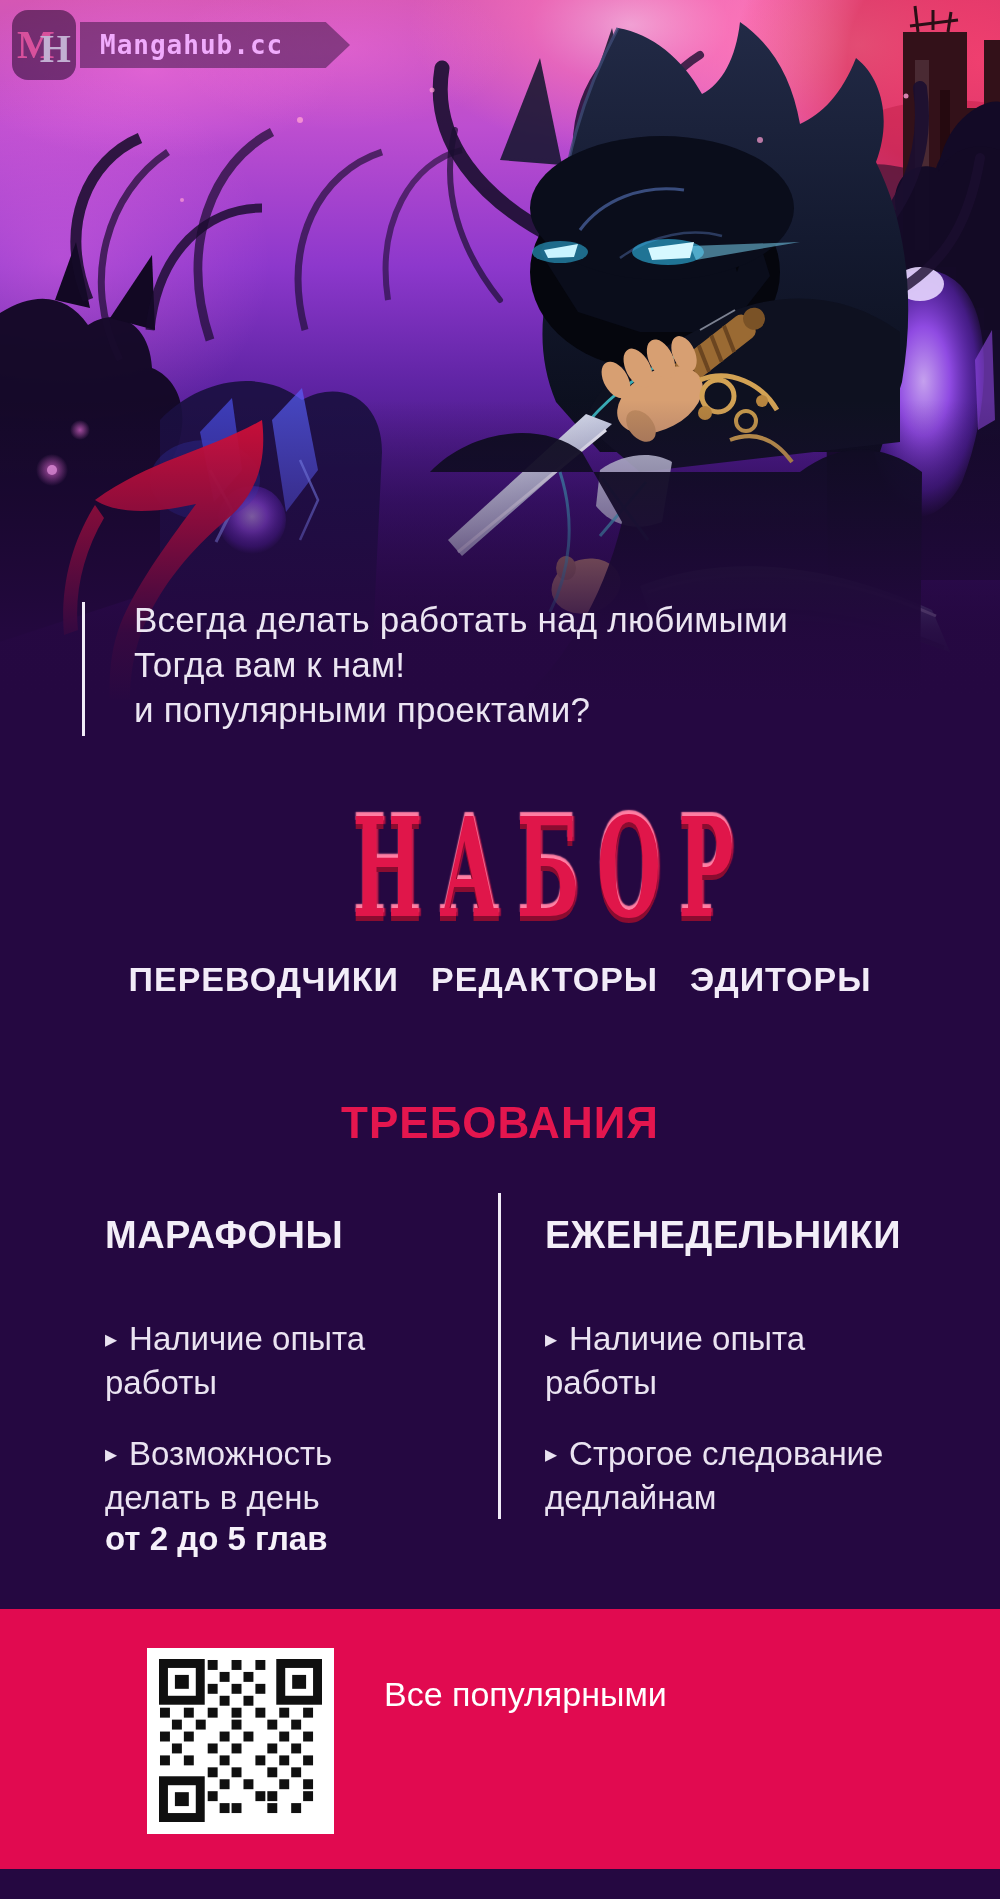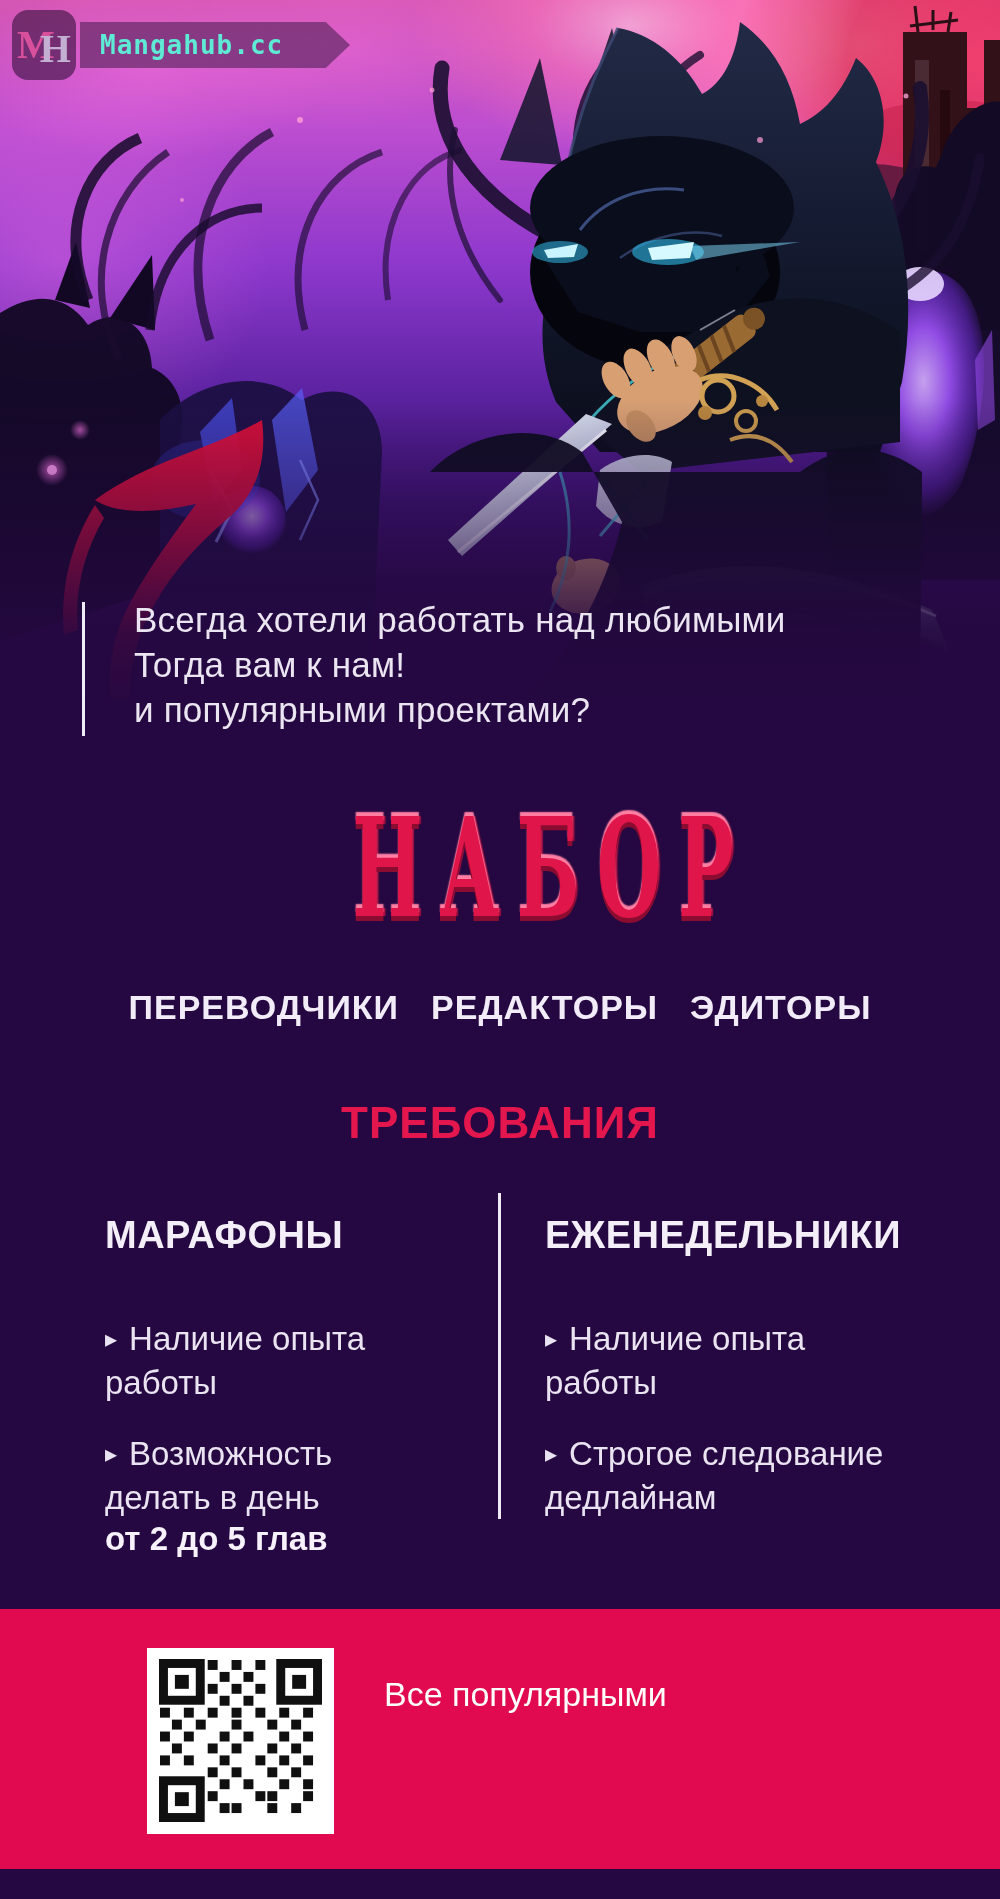--- a/index.html
+++ b/index.html
@@ -24,35 +24,35 @@
   .logo-icon .m{color:#d8509c;}
   .logo-icon .h{color:#c2afd2;margin-left:-15px;transform:translateY(4px);}
   .logo-banner{
     margin-left:4px;margin-top:12px;height:46px;width:270px;
     background:rgba(52,20,62,.5);
     clip-path:polygon(0 0,91% 0,100% 50%,91% 100%,0 100%);
     display:flex;align-items:center;
   }
   .logo-banner span{
     font-family:"DejaVu Sans Mono",monospace;font-weight:bold;font-size:26px;
-    color:#5eead4;padding-left:20px;letter-spacing:1px;
+    color:#f0abfc;padding-left:20px;letter-spacing:1px;
   }
   
   .intro-line{position:absolute;left:82px;top:602px;width:3px;height:134px;background:#f1ebf7;z-index:4;}
   .intro{position:absolute;left:134px;top:597px;z-index:4;color:#ebe5f2;font-size:35px;line-height:45px;letter-spacing:.2px;}
   
   .nabor-wrap{position:absolute;left:0;top:788px;width:1000px;height:160px;text-align:center;z-index:4;padding-left:43px;}
   .nabor{
     display:inline-block;font-family:"DejaVu Serif",serif;font-weight:bold;
     font-size:74px;letter-spacing:17px;padding-left:17px;color:#e0164a;
     transform:scaleY(1.85);transform-origin:top center;
     text-shadow:0 3px 0 #8a0c30,0 -2px 1px #ff7fa4,2px 0 1px #b01040;
   }
   
-  .roles{position:absolute;left:0;top:988px;width:1000px;display:flex;justify-content:center;gap:32px;z-index:4;}
+  .roles{position:absolute;left:0;top:960px;width:1000px;display:flex;justify-content:center;gap:32px;z-index:4;}
   .roles span{font-size:34px;font-weight:bold;color:#f2ecf8;letter-spacing:1px;}
   
   .req-title{position:absolute;left:0;top:1098px;width:1000px;text-align:center;
     font-size:44px;font-weight:bold;color:#e4164e;letter-spacing:1px;z-index:4;}
   .col-divider{position:absolute;left:498px;top:1193px;width:3px;height:326px;background:#f1ebf7;z-index:4;}
   .req-col{position:absolute;top:1212px;z-index:4;}
   .req-col.c1{left:105px;width:360px;}
   .req-col.c2{left:545px;width:430px;}
   .req-col h3{margin:0;font-size:38px;font-weight:bold;color:#f3eef8;letter-spacing:.5px;line-height:46px;}
   .bullet{margin-top:60px;font-size:33px;line-height:41px;color:#eae3f1;}
@@ -281,21 +281,21 @@
       <span class="m">M</span>
       <span class="h">H</span>
     </div>
     <div class="logo-banner">
       <span>Mangahub.cc</span>
     </div>
   </div>
 
   <div class="intro-line"></div>
   <div class="intro">
-    <div>Всегда хотели работать над любимыми</div>
+    <div>Всегда делать работать над любимыми</div>
     <div>Тогда вам к нам!</div>
     <div>и популярными проектами?</div>
   </div>
 
   <div class="nabor-wrap">
     <span class="nabor">НАБОР</span>
   </div>
 
   <div class="roles">
     <span>ПЕРЕВОДЧИКИ</span>

